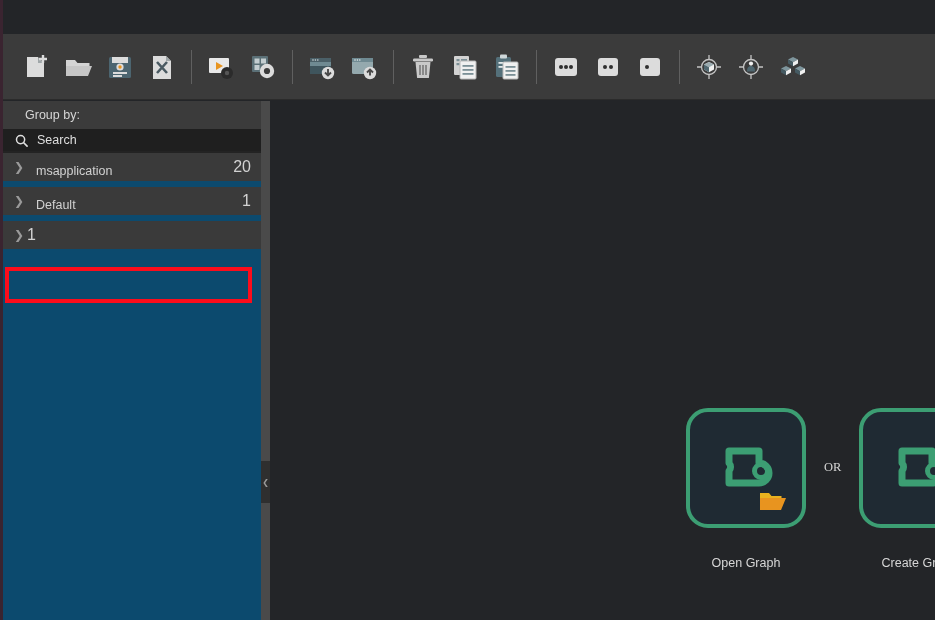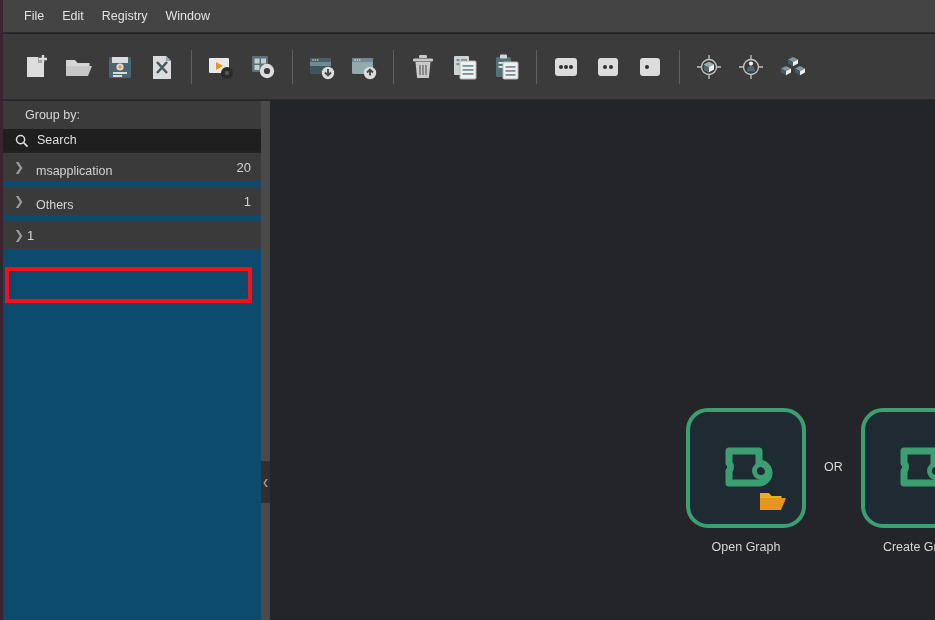--- a/index.html
+++ b/index.html
@@ -120,21 +120,21 @@
   }
   .chev {
     width: 16px; text-align: center;
     color: #9a9a9a; font-size: 12px;
     flex: 0 0 auto; line-height: 1;
   }
   .tree-label {
     color: #d2d2d2; font-size: 12.5px;
     margin-left: 9px; flex: 1 1 auto; margin-top: 8px;
   }
-  .tree-count { color: #d2d2d2; font-size: 13px; }
+  .tree-count { color: #d2d2d2; font-size: 16px; }
   .tree-row.highlighted { margin-bottom: 6px; }
   .hl-box {
     position: absolute;
     left: 2px; top: 166px;
     width: 247px; height: 36px;
     border: 4px solid #fc0d1c;
     pointer-events: none;
     z-index: 40;
   }
 
@@ -167,43 +167,38 @@
   .card { width: 120px; text-align: center; }
   .card-box {
     width: 120px; height: 120px;
     border: 4px solid #3c9e73;
     border-radius: 22px;
     background: #1f2a33;
     display: flex; align-items: center; justify-content: center;
     position: relative;
   }
   .card-label {
-    margin-top: 12px;
+    margin-top: 28px;
     color: #d6d6d6;
     font-size: 12.5px;
     white-space: nowrap;
   }
   .or-text {
     color: #d6d6d6;
     font-size: 12.5px;
     margin: 52px 18px 0 18px;
     white-space: nowrap;
+    font-family: Liberation Serif, serif;
   }
 </style>
 </head>
 <body>
 
 <div id="app">
 
-  <div class="menubar">
-    <div class="menu-item">File</div>
-    <div class="menu-item">Edit</div>
-    <div class="menu-item">Registry</div>
-    <div class="menu-item">Window</div>
-  </div>
 
   <div class="toolbar">
 
     <div class="tb-btn">
       <svg width="30" height="30" viewBox="0 0 30 30">
         <path d="M6 5 h11 l0 6 h6 v14 h-17 z" fill="#dcdcdc"></path>
         <path d="M17 5 l6 6 h-6 z" fill="#9fa6a8"></path>
         <path d="M22 3 v8 M18 7 h8" stroke="#dcdcdc" stroke-width="2.4" fill="none"></path>
       </svg>
     </div>
@@ -401,21 +396,21 @@
       </div>
 
       <div class="tree-row highlighted">
         <span class="chev">❯</span>
         <span class="tree-label">msapplication</span>
         <span class="tree-count">20</span>
       </div>
 
       <div class="tree-row">
         <span class="chev">❯</span>
-        <span class="tree-label">Others</span>
+        <span class="tree-label">Default</span>
         <span class="tree-count">1</span>
       </div>
 
       <div class="tree-row">
         <span class="chev">❯</span>
         <span class="tree-count">1</span>
       </div>
 
     </div>
 

